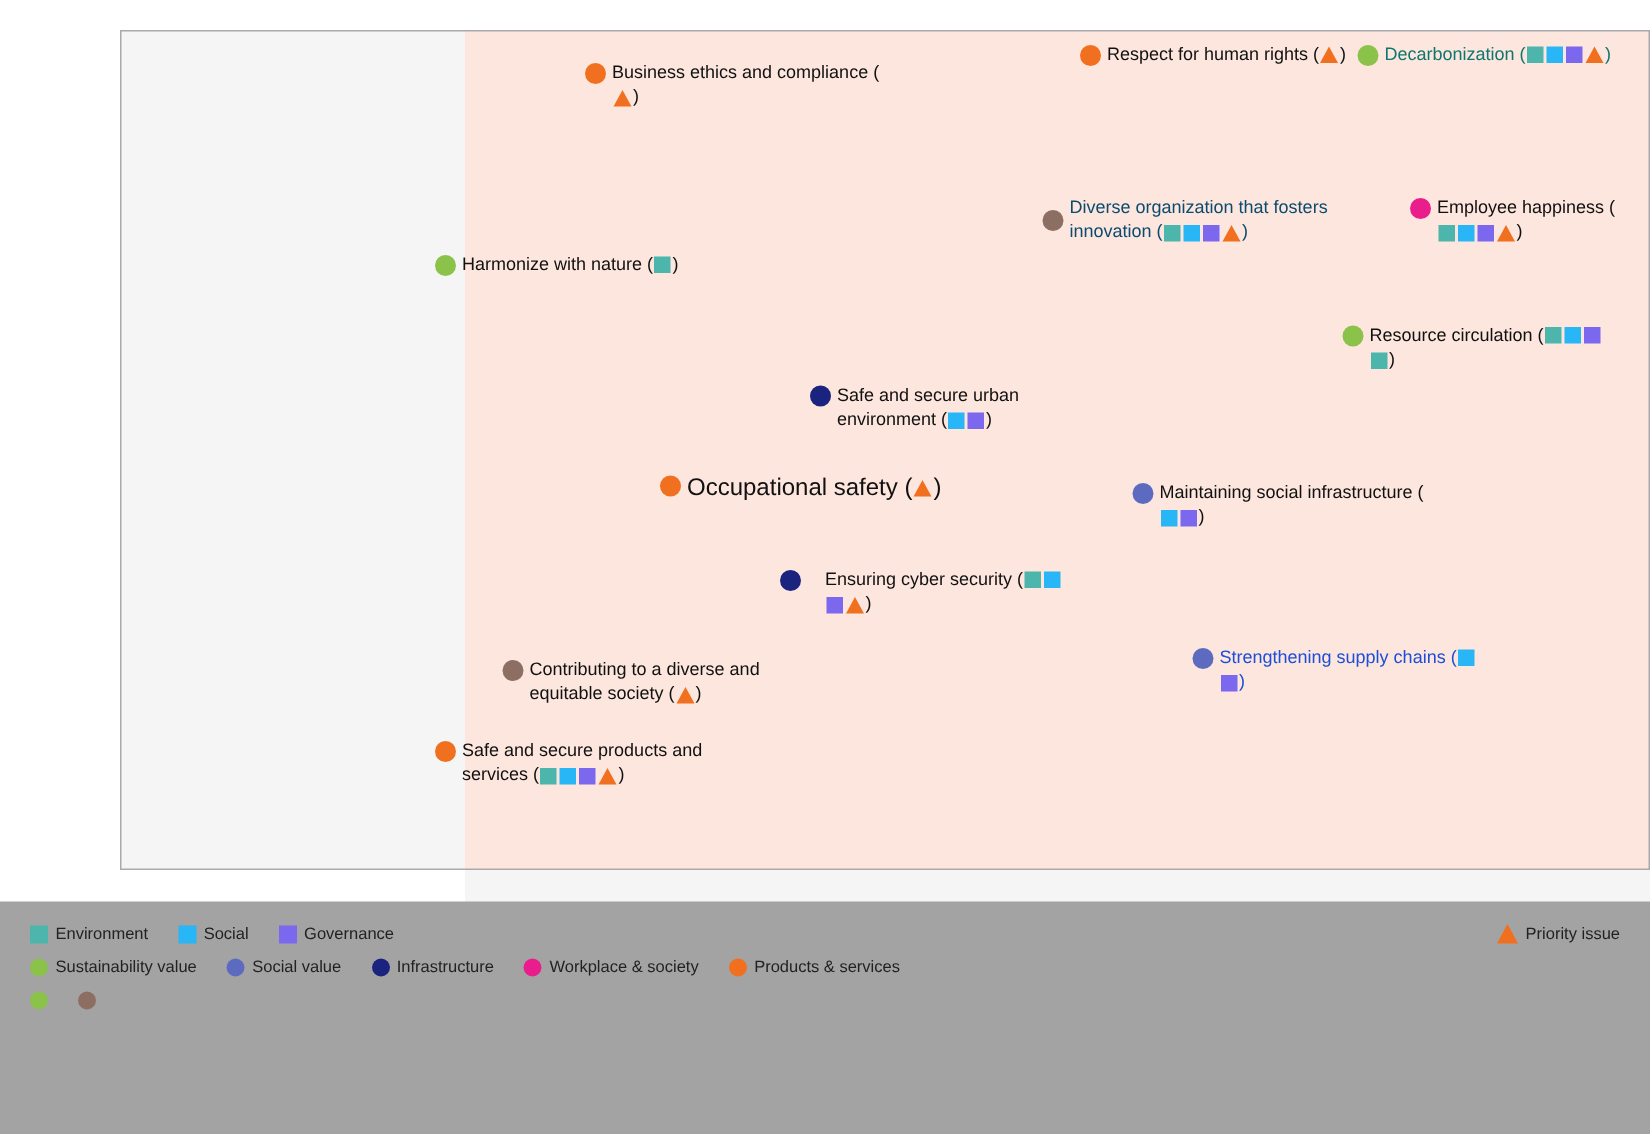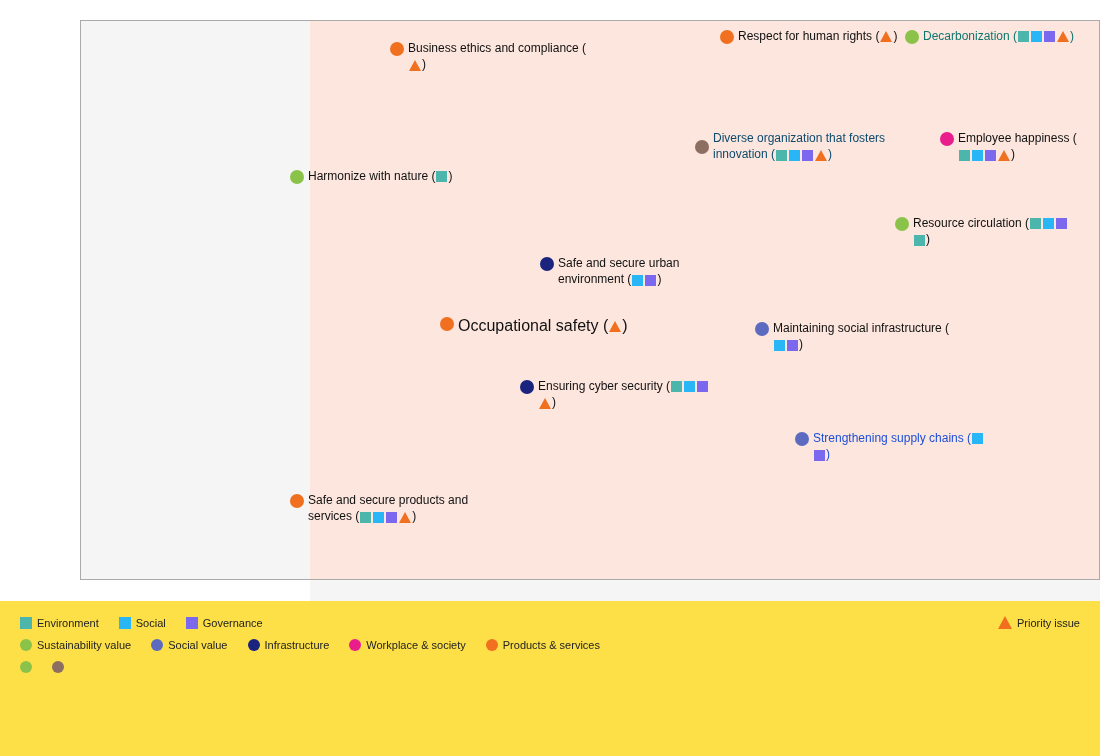--- a/index.html
+++ b/index.html
@@ -160,35 +160,39 @@
       <span>Safe and secure urban environment (<span style="display:inline-block;width:11px;height:11px;background:#29B6F6;vertical-align:middle;margin:0 1px;"></span><span style="display:inline-block;width:11px;height:11px;background:#7B68EE;vertical-align:middle;margin:0 1px;"></span>)</span>
     </div>
     <div style="position: absolute; left: 400px; top: 305px; display: flex; align-items: flex-start; gap: 4px; font-size: 16px; line-height: 1.35; color: rgb(17, 17, 17); max-width: 200px;">
       <div style="width: 14px; height: 14px; border-radius: 50%; background: rgb(240, 112, 32); flex-shrink: 0; margin-top: 2px;"></div>
       <span>Occupational safety (<span style="display:inline-block;width:0;height:0;border-left:6px solid transparent;border-right:6px solid transparent;border-bottom:11px solid #F07020;vertical-align:middle;margin:0 1px;"></span>)</span>
     </div>
     <div style="position: absolute; left: 715px; top: 310px; display: flex; align-items: flex-start; gap: 4px; font-size: 12px; line-height: 1.35; color: rgb(17, 17, 17); max-width: 200px;">
       <div style="width: 14px; height: 14px; border-radius: 50%; background: rgb(92, 107, 192); flex-shrink: 0; margin-top: 2px;"></div>
       <span>Maintaining social infrastructure (<span style="display:inline-block;width:11px;height:11px;background:#29B6F6;vertical-align:middle;margin:0 1px;"></span><span style="display:inline-block;width:11px;height:11px;background:#7B68EE;vertical-align:middle;margin:0 1px;"></span>)</span>
     </div>
-    <div style="position: absolute; left: 480px; top: 368px; display: flex; align-items: flex-start; gap: 4px; font-size: 12px; line-height: 1.35; color: rgb(17, 17, 17); max-width: 200px;">
+    <div style="position: absolute; left: 480px; top: 368px; display: flex; align-items: flex-start; gap: 16px; font-size: 12px; line-height: 1.35; color: rgb(17, 17, 17); max-width: 200px;">
       <div style="width: 14px; height: 14px; border-radius: 50%; background: rgb(26, 35, 126); flex-shrink: 0; margin-top: 2px;"></div>
       <span>Ensuring cyber security (<span style="display:inline-block;width:11px;height:11px;background:#4DB6AC;vertical-align:middle;margin:0 1px;"></span><span style="display:inline-block;width:11px;height:11px;background:#29B6F6;vertical-align:middle;margin:0 1px;"></span><span style="display:inline-block;width:11px;height:11px;background:#7B68EE;vertical-align:middle;margin:0 1px;"></span><span style="display:inline-block;width:0;height:0;border-left:6px solid transparent;border-right:6px solid transparent;border-bottom:11px solid #F07020;vertical-align:middle;margin:0 1px;"></span>)</span>
+    </div>
+    <div style="position: absolute; left: 295px; top: 428px; display: flex; align-items: flex-start; gap: 4px; font-size: 12px; line-height: 1.35; color: rgb(17, 17, 17); max-width: 200px;">
+      <div style="width: 14px; height: 14px; border-radius: 50%; background: rgb(141, 110, 99); flex-shrink: 0; margin-top: 2px;"></div>
+      <span>Contributing to a diverse and equitable society (<span style="display:inline-block;width:0;height:0;border-left:6px solid transparent;border-right:6px solid transparent;border-bottom:11px solid #F07020;vertical-align:middle;margin:0 1px;"></span>)</span>
     </div>
     <div style="position: absolute; left: 755px; top: 420px; display: flex; align-items: flex-start; gap: 4px; font-size: 12px; line-height: 1.35; color: #1d4ed8; max-width: 200px;">
       <div style="width: 14px; height: 14px; border-radius: 50%; background: rgb(92, 107, 192); flex-shrink: 0; margin-top: 2px;"></div>
       <span>Strengthening supply chains (<span style="display:inline-block;width:11px;height:11px;background:#29B6F6;vertical-align:middle;margin:0 1px;"></span><span style="display:inline-block;width:11px;height:11px;background:#7B68EE;vertical-align:middle;margin:0 1px;"></span>)</span>
     </div>
     <div style="position: absolute; left: 250px; top: 482px; display: flex; align-items: flex-start; gap: 4px; font-size: 12px; line-height: 1.35; color: rgb(17, 17, 17); max-width: 200px;">
       <div style="width: 14px; height: 14px; border-radius: 50%; background: rgb(240, 112, 32); flex-shrink: 0; margin-top: 2px;"></div>
       <span>Safe and secure products and services (<span style="display:inline-block;width:11px;height:11px;background:#4DB6AC;vertical-align:middle;margin:0 1px;"></span><span style="display:inline-block;width:11px;height:11px;background:#29B6F6;vertical-align:middle;margin:0 1px;"></span><span style="display:inline-block;width:11px;height:11px;background:#7B68EE;vertical-align:middle;margin:0 1px;"></span><span style="display:inline-block;width:0;height:0;border-left:6px solid transparent;border-right:6px solid transparent;border-bottom:11px solid #F07020;vertical-align:middle;margin:0 1px;"></span>)</span>
     </div>
   </div>
 
-<div class="legend" style="position:absolute;bottom:0;left:0;width:1100px;background:#fde047;padding:15px 20px 10px 20px;">
+<div class="legend" style="position:absolute;bottom:0;left:0;width:1100px;background:#a3a3a3;padding:15px 20px 10px 20px;">
   <div class="legend-row">
 
     <div class="legend-item">
       <div class="legend-sq" style="background:#4DB6AC;"></div>
       <span>Environment</span>
     </div>
     <div class="legend-item">
       <div class="legend-sq" style="background:#29B6F6;"></div>
       <span>Social</span>
     </div>

